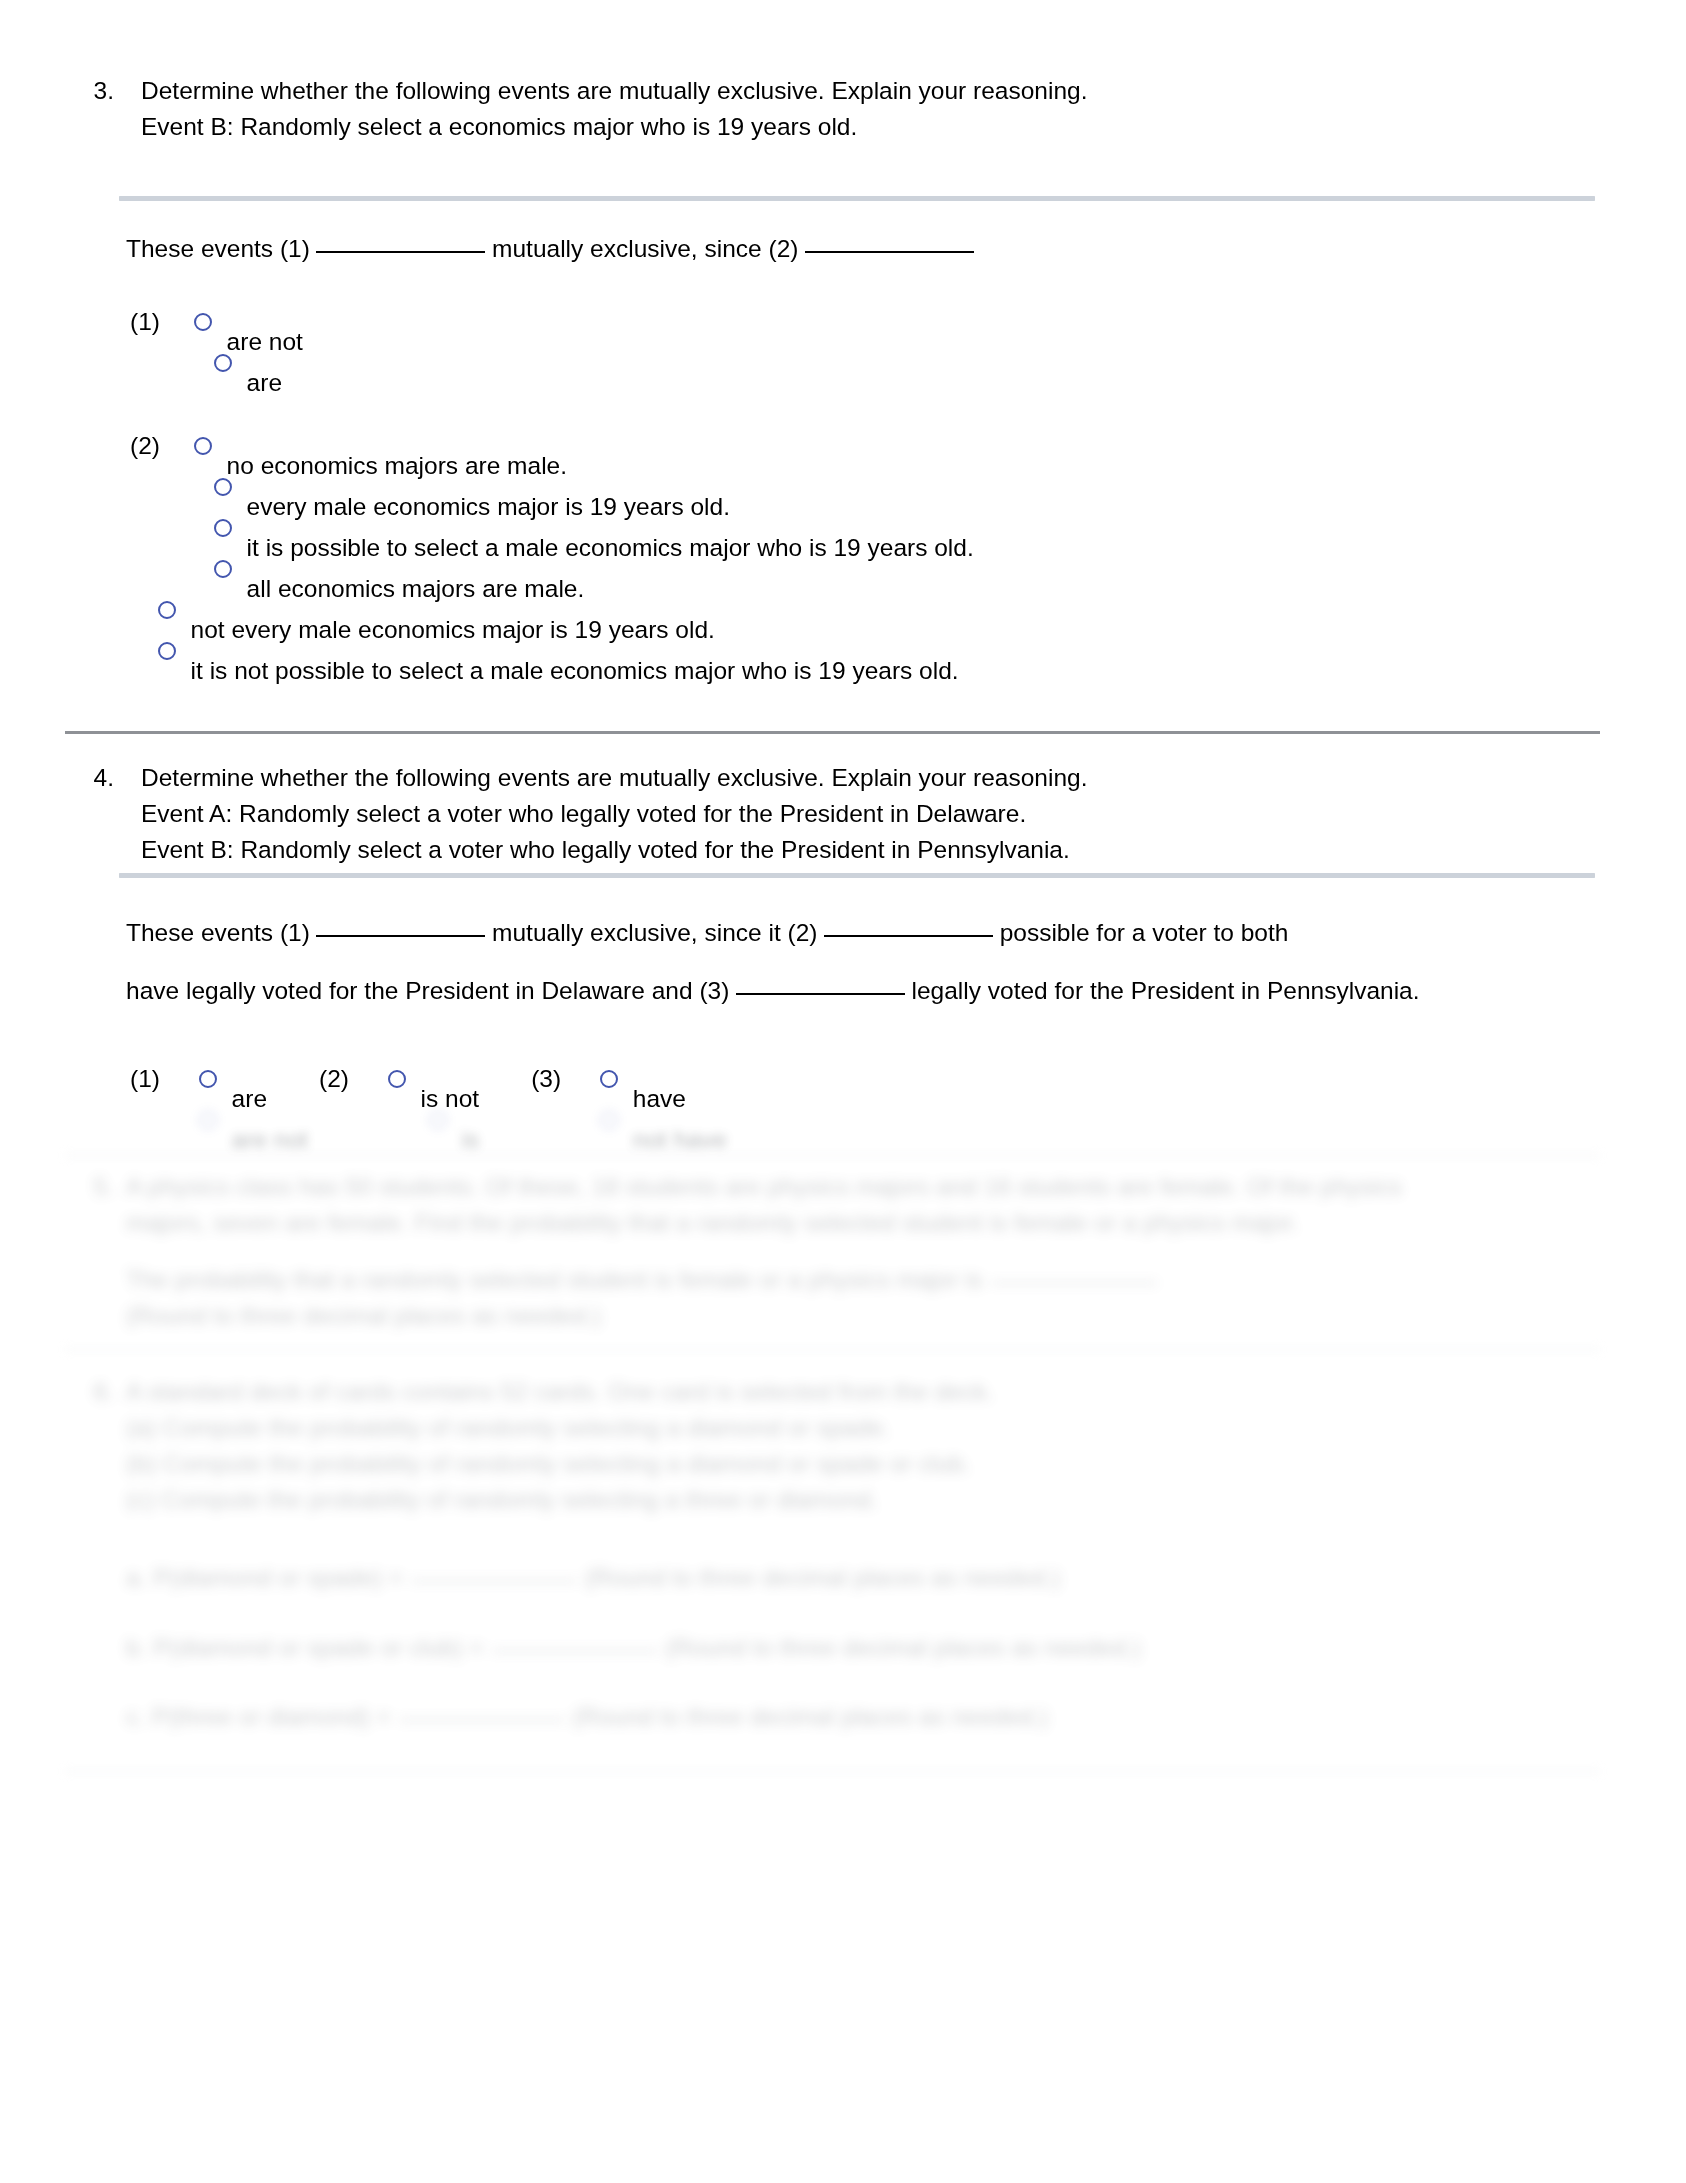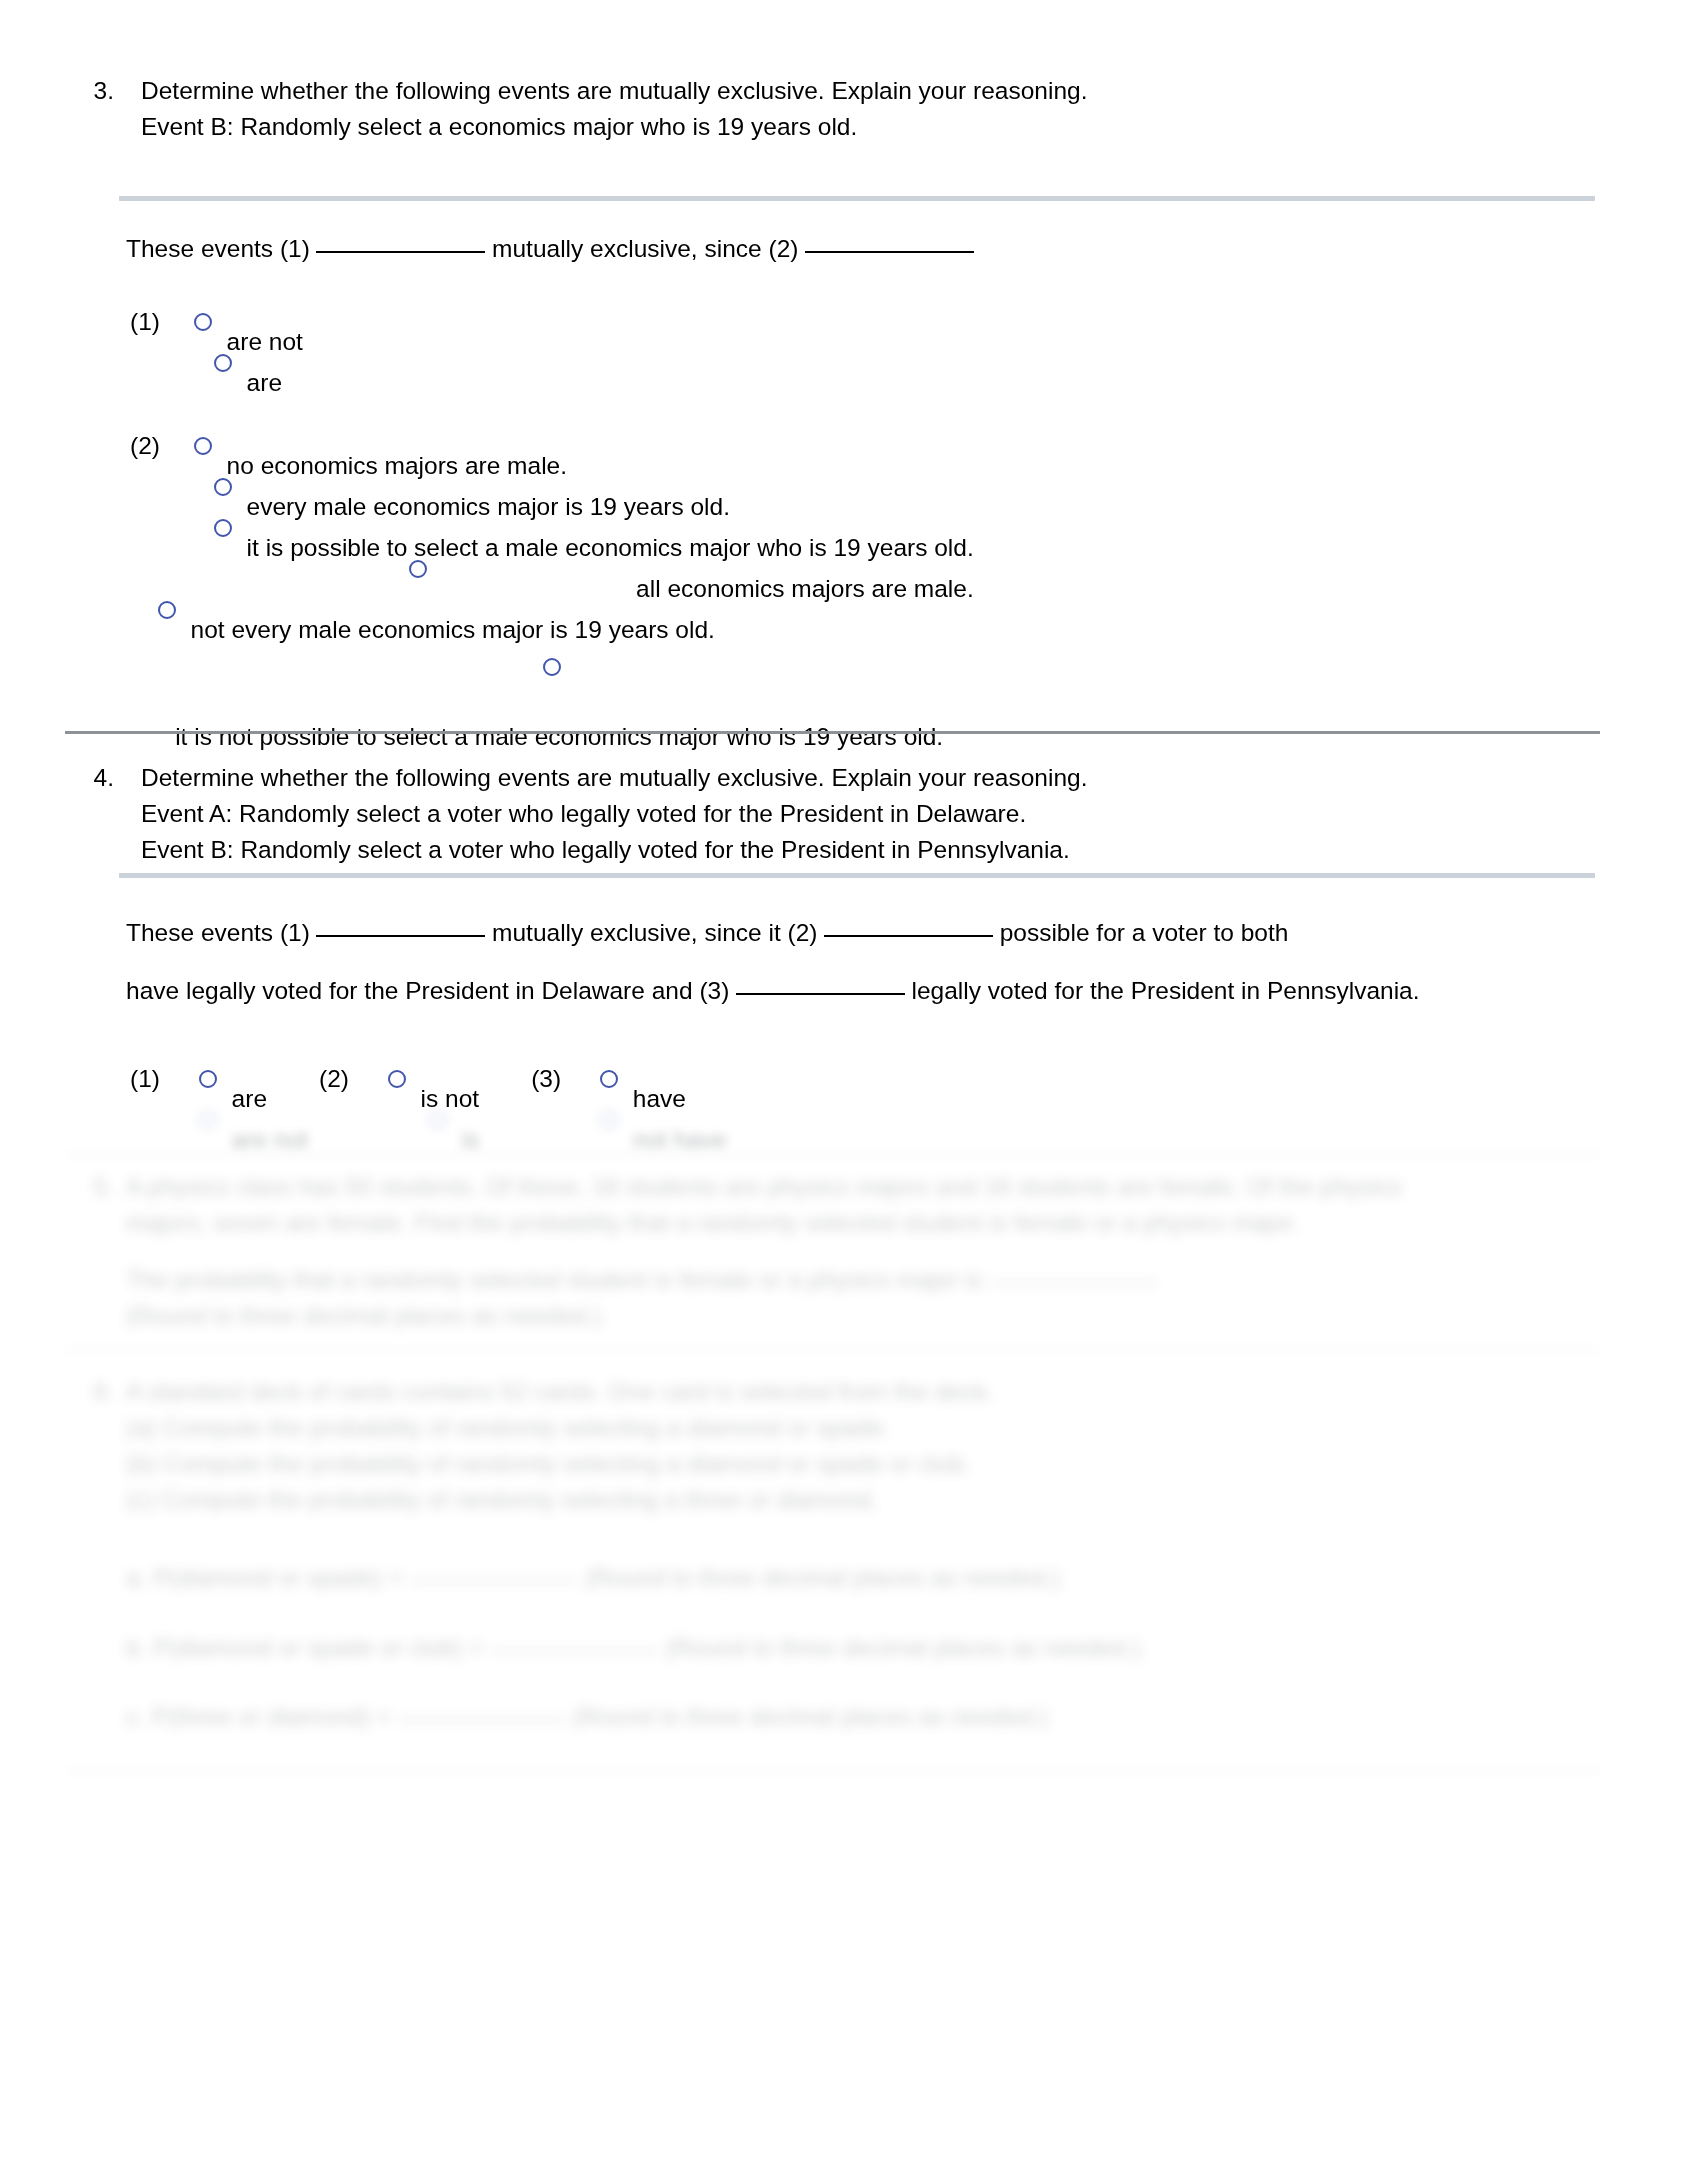--- a/index.html
+++ b/index.html
@@ -192,31 +192,31 @@
       <div class="opt-row" style="padding-left:20px;">
         <div class="opt-tag"></div>
         <span class="radio"></span>
         <span class="opt-label">every male economics major is 19 years old.</span>
       </div>
       <div class="opt-row" style="padding-left:20px;">
         <div class="opt-tag"></div>
         <span class="radio"></span>
         <span class="opt-label">it is possible to select a male economics major who is 19 years old.</span>
       </div>
-      <div class="opt-row" style="padding-left:20px;justify-content:space-between;">
+      <div class="opt-row" style="padding-left:20px;">
         <div class="opt-tag"></div>
         <span class="radio"></span>
         <span class="opt-label">all economics majors are male.</span>
       </div>
       <div class="opt-row" style="padding-left:0px;">
         <div class="opt-tag" style="width:28px; flex:0 0 28px;"></div>
         <span class="radio"></span>
         <span class="opt-label">not every male economics major is 19 years old.</span>
       </div>
-      <div class="opt-row" style="padding-left:0px;flex-direction:column;">
+      <div class="opt-row" style="padding-left:0px;">
         <div class="opt-tag" style="width:28px; flex:0 0 28px;"></div>
         <span class="radio"></span>
         <span class="opt-label">it is not possible to select a male economics major who is 19 years old.</span>
       </div>
     </div>
   </div>
 
   <div class="divider-strong" style="position:absolute; left:65px; top:731px; width:1535px;"></div>
 
   <div class="q-block" style="position:absolute; left:0; top:0; width:1686px;">

